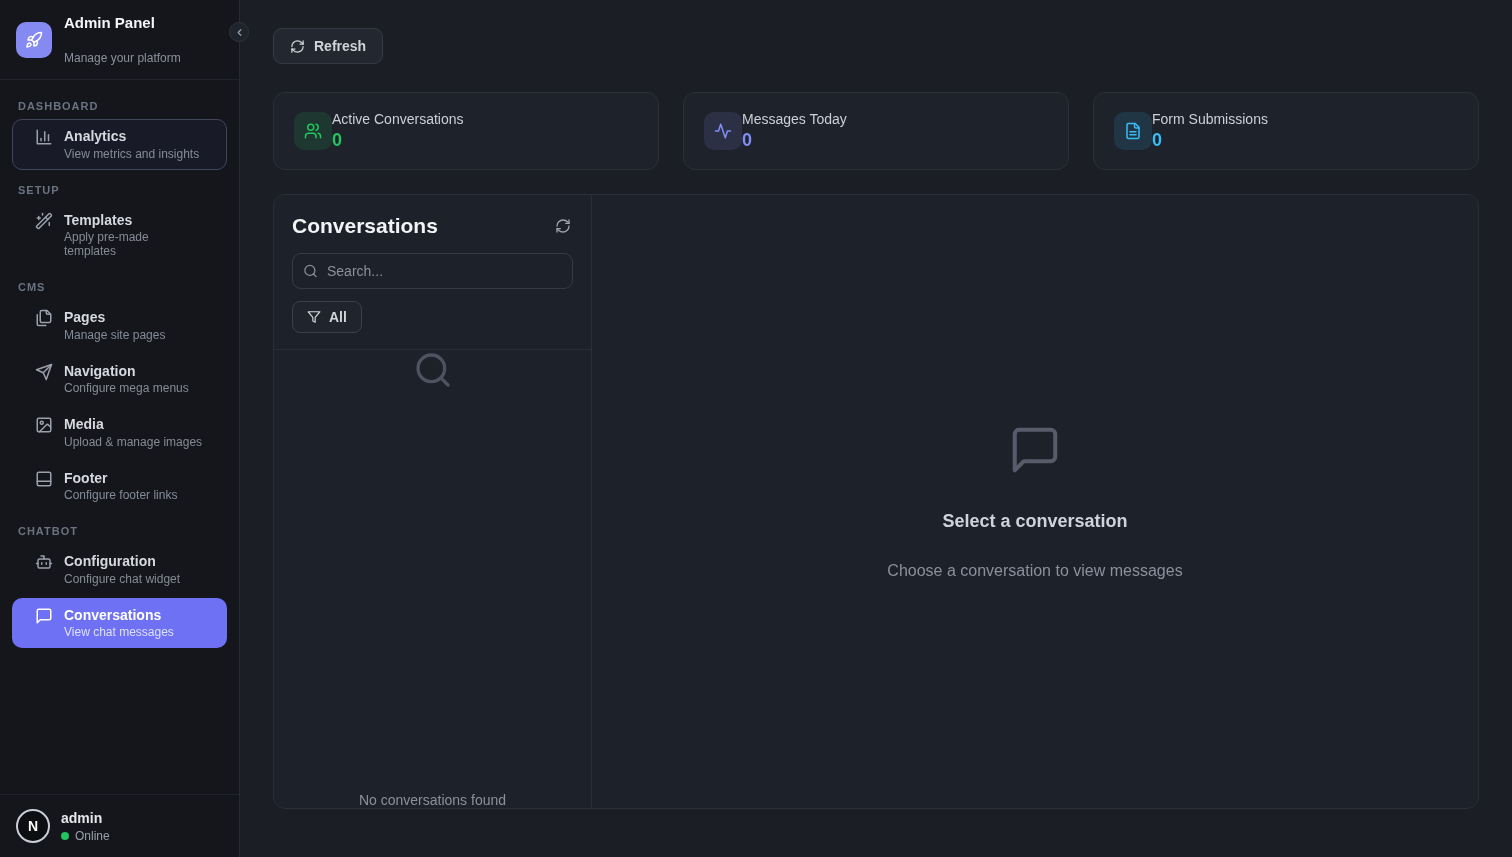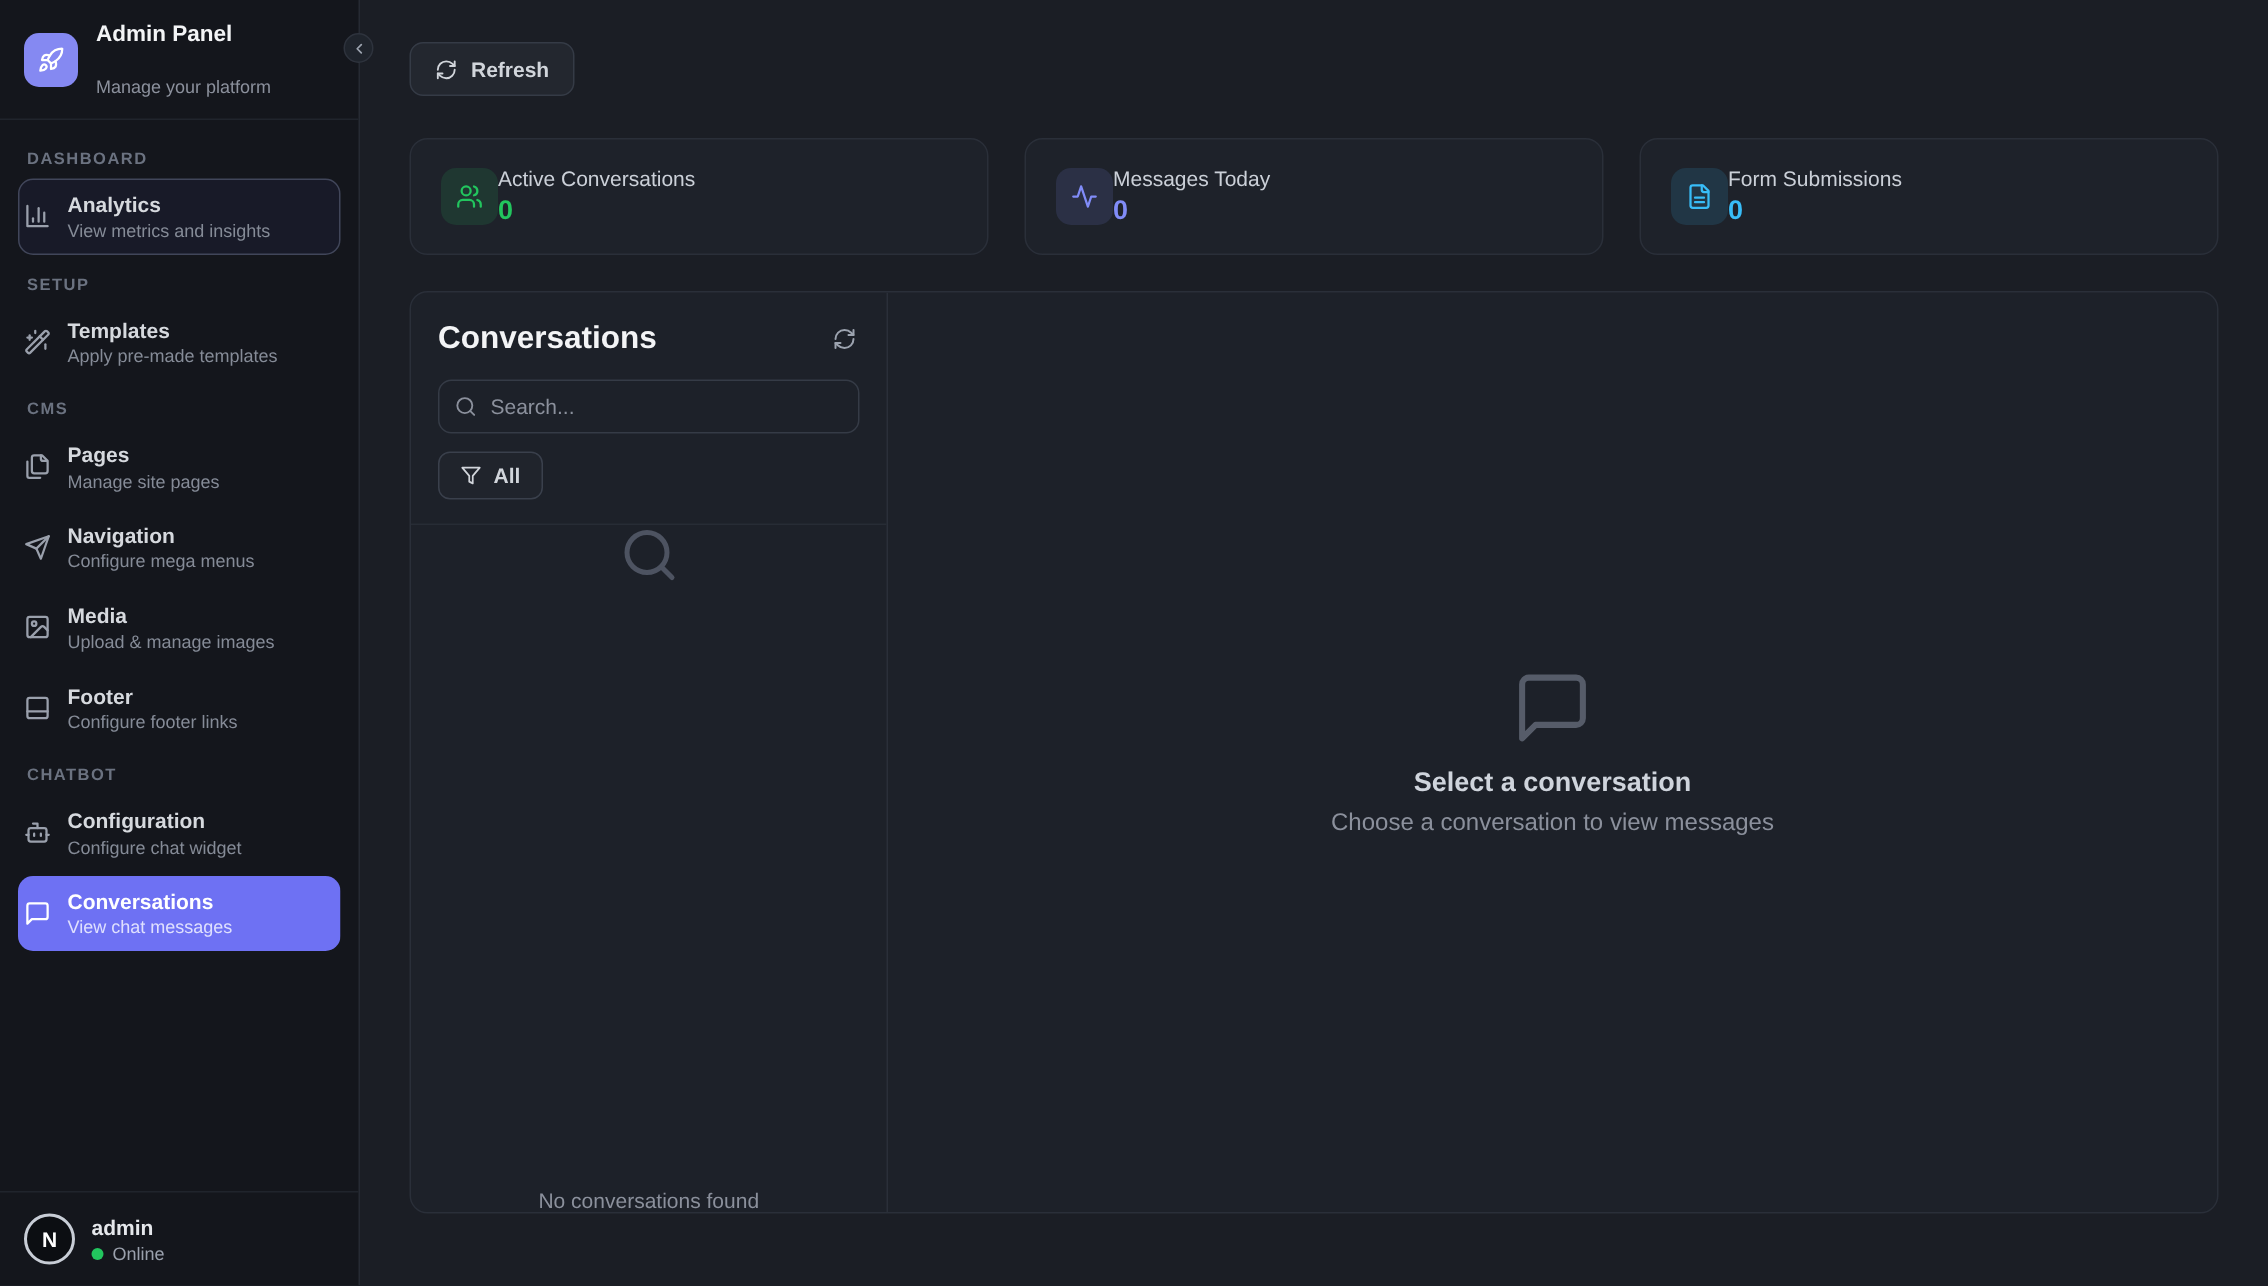--- a/index.html
+++ b/index.html
@@ -37,22 +37,22 @@
     width: 20px; height: 20px; border-radius: 50%;
     background: #1f242c; border: 1px solid #2e333d; color: #9ca3af;
     display: grid; place-items: center; cursor: pointer;
   }
   .nav { flex: 1; padding: 6px 12px 0; overflow: hidden; }
   .section-label {
     font-size: 11px; font-weight: 700; letter-spacing: 0.09em;
     color: #6b7280; margin: 14px 6px 7px;
   }
   .nav-item {
-    display: flex; align-items: center; gap: 11px;
-    padding: 8px 3px; border-radius: 10px;
+    display: flex; align-items: flex-start; gap: 11px;
+    padding: 8px 22px; border-radius: 10px;
     border: 1px solid transparent; cursor: pointer; margin-bottom: 3px;
   }
   .nav-item .ni-icon { color: #9aa0ac; flex-shrink: 0; }
   .ni-title { font-size: 14px; font-weight: 600; color: #d6d9de; line-height: 1.25; }
   .ni-sub { font-size: 12px; color: #858b97; margin-top: 1px; }
   .nav-item--outlined {
     border-color: #41465a;
     background: rgba(99,102,241,0.06);
   }
   .nav-item--active { background: #6e71f3; }
@@ -141,21 +141,21 @@
   }
   .conv-empty {
     flex: 1; border-top: 1px solid #272c35;
     display: flex; flex-direction: column; align-items: center; justify-content: space-between;
     gap: 16px; color: #4d5361;
   }
   .conv-empty-text { font-size: 14px; color: #8b909c; }
 
   .detail-col {
     flex: 1; display: flex; flex-direction: column;
-    align-items: center; justify-content: center; gap: 4px;
+    align-items: center; justify-content: center; gap: 26px;
   }
   .detail-icon { color: #565c69; margin-bottom: 8px; }
   .detail-title { font-size: 18px; font-weight: 700; color: #cfd4dc; }
   .detail-sub { font-size: 16px; color: #8b909c; margin-top: 4px; }
 </style>
 </head>
 <body>
 
 <aside class="sidebar">
   <div class="brand">

